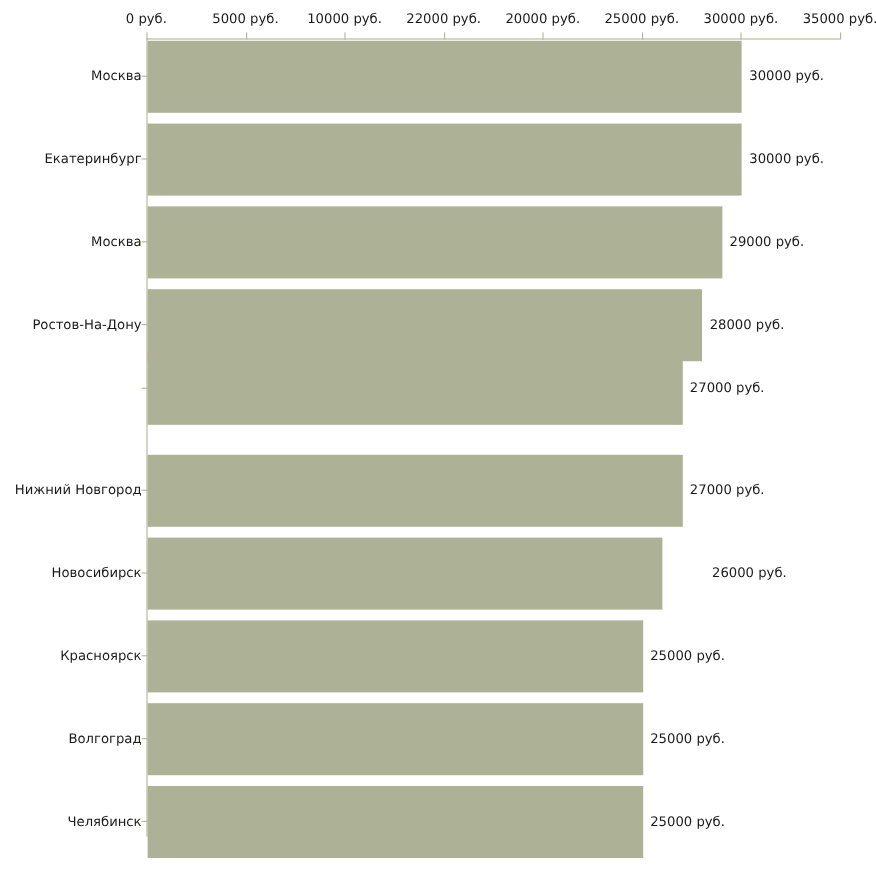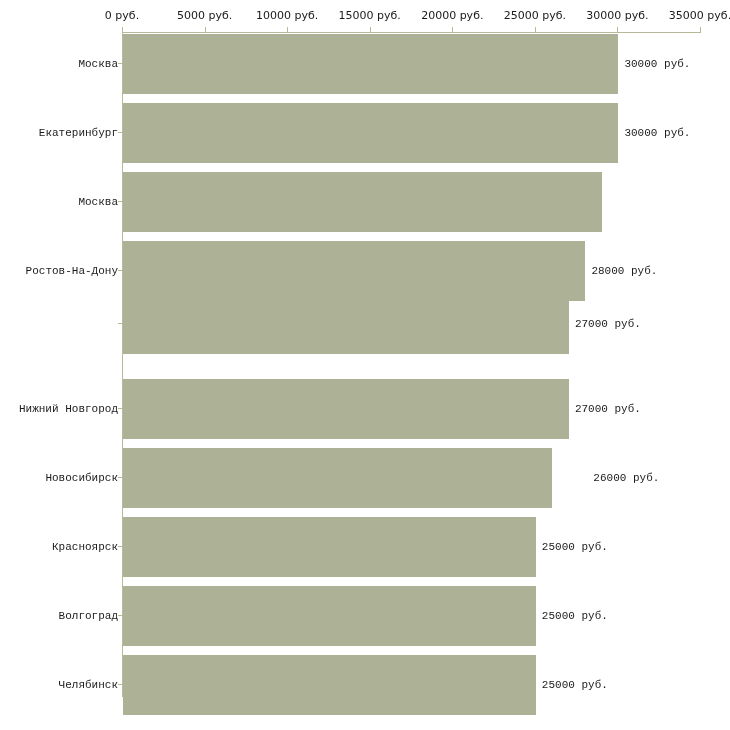--- a/index.html
+++ b/index.html
@@ -64,21 +64,20 @@
     background: #b9b99a;
   }
 
   
   .plot-area {
     position: absolute;
     left: 0;
     top: 34px;
     width: 700px;
     height: 696px;
-    font-family: Liberation Mono, monospace;
   }
   .bar-row {
     position: absolute;
     left: 0;
     width: 730px;
     height: 60px;
   }
   .cat-label {
     position: absolute;
     right: 612px;       
@@ -125,21 +124,21 @@
 
   <div class="x-axis-band">
     <div class="x-axis-line"></div>
     <div id="x-ticks">
         <div class="x-tick-label" style="left: 122px;">0 руб.</div>
         <div class="x-tick-mark" style="left: 122px;"></div>
         <div class="x-tick-label" style="left: 204.571px;">5000 руб.</div>
         <div class="x-tick-mark" style="left: 204.571px;"></div>
         <div class="x-tick-label" style="left: 287.143px;">10000 руб.</div>
         <div class="x-tick-mark" style="left: 287.143px;"></div>
-        <div class="x-tick-label" style="left: 369.714px;">15000 руб.</div>
+        <div class="x-tick-label" style="left: 369.714px;">22000 руб.</div>
         <div class="x-tick-mark" style="left: 369.714px;"></div>
         <div class="x-tick-label" style="left: 452.286px;">20000 руб.</div>
         <div class="x-tick-mark" style="left: 452.286px;"></div>
         <div class="x-tick-label" style="left: 534.857px;">25000 руб.</div>
         <div class="x-tick-mark" style="left: 534.857px;"></div>
         <div class="x-tick-label" style="left: 617.429px;">30000 руб.</div>
         <div class="x-tick-mark" style="left: 617.429px;"></div>
         <div class="x-tick-label" style="left: 700px;">35000 руб.</div>
         <div class="x-tick-mark" style="left: 700px;"></div>
       </div>
@@ -157,20 +156,21 @@
       <div class="bar-row" style="top: 69px;">
         <div class="cat-label">Екатеринбург</div>
         <div class="cat-tick"></div>
         <div class="bar" style="width: 495.429px; background: rgb(173, 177, 149);"></div>
         <div class="bar-value" style="left: 624.429px;">30000 руб.</div>
       </div>
       <div class="bar-row" style="top: 138px;">
         <div class="cat-label">Москва</div>
         <div class="cat-tick"></div>
         <div class="bar" style="width: 478.914px; background: rgb(173, 177, 149);"></div>
+        <div class="bar-value" style="left: 607.914px;">29000 руб.</div>
       </div>
       <div class="bar-row" style="top: 207px;">
         <div class="cat-label">Ростов-На-Дону</div>
         <div class="cat-tick"></div>
         <div class="bar" style="width: 462.4px; background: rgb(173, 177, 149);"></div>
         <div class="bar-value" style="left: 591.4px;">28000 руб.</div>
       </div>
       <div class="bar-row" style="top: 260px; padding-left: 48px;">
         <div class="cat-label">Самара</div>
         <div class="cat-tick"></div>

